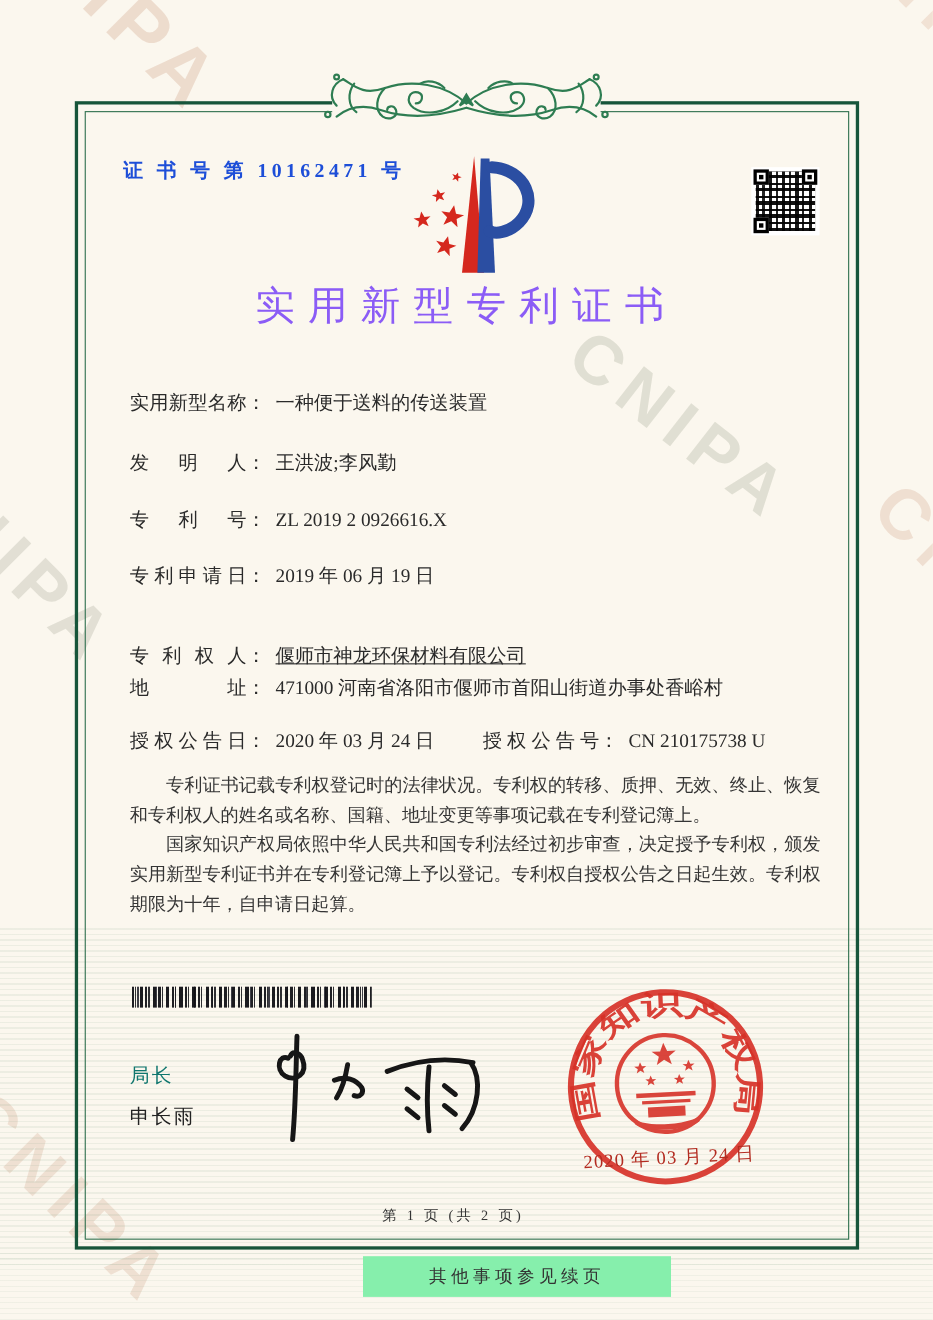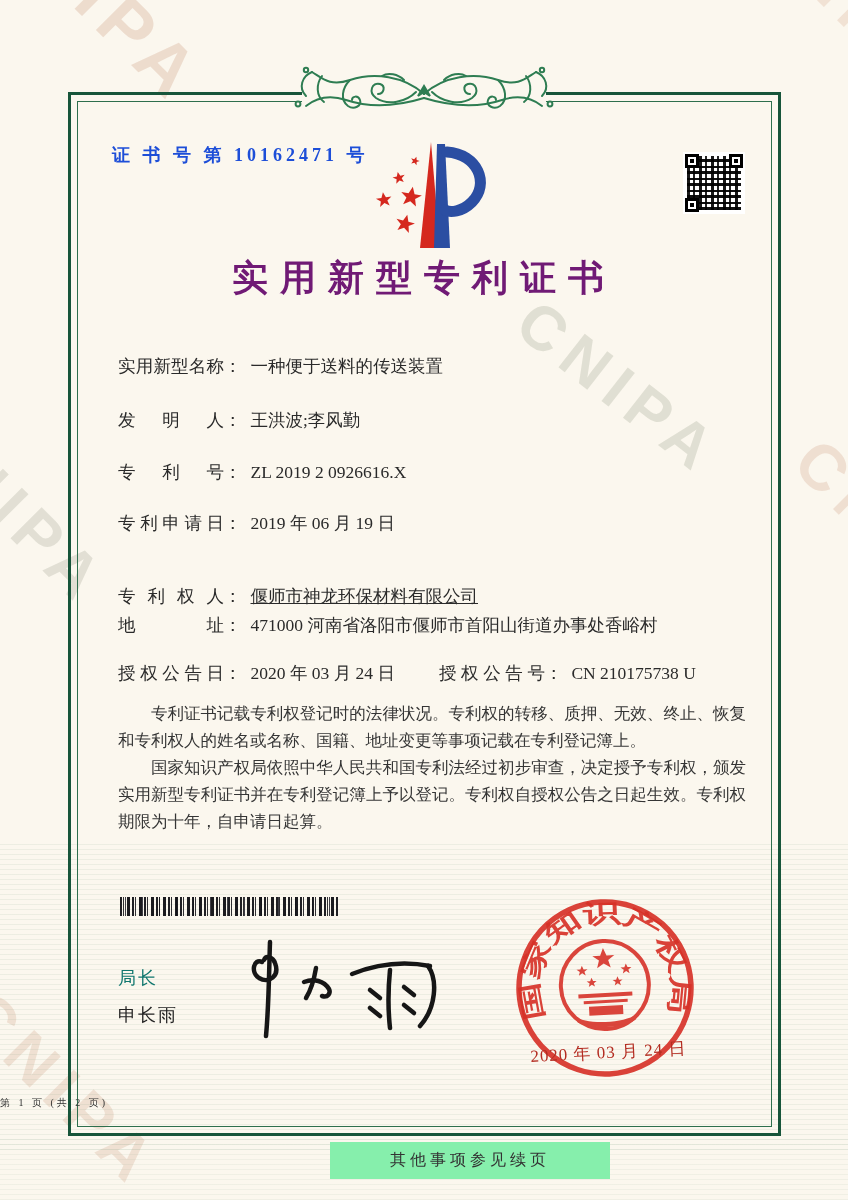--- a/index.html
+++ b/index.html
@@ -54,21 +54,21 @@
     background-image:
       repeating-linear-gradient(90deg,rgba(0,0,0,0.9) 0 3px,rgba(255,255,255,0) 3px 6px,rgba(0,0,0,0.85) 6px 8px,rgba(255,255,255,0) 8px 12px),
       repeating-linear-gradient(0deg,#111 0 3px,#fff 3px 6px,#111 6px 8px,#fff 8px 12px);
   }
   .finder{position:absolute;width:14px;height:14px;border:3px solid #000;background:#fff;box-sizing:border-box;}
   .finder::after{content:"";position:absolute;left:2px;top:2px;width:4px;height:4px;background:#000;}
   .f-tl{left:2px;top:2px;} .f-tr{right:2px;top:2px;} .f-bl{left:2px;bottom:2px;}
   
   .title{
     position:absolute;left:0;top:254px;width:848px;text-align:center;
-    font-size:36px;font-weight:bold;letter-spacing:12px;color:#701a75;
+    font-size:36px;font-weight:normal;letter-spacing:12px;color:#8b5cf6;
   }
   
   .field-row{position:absolute;left:118px;width:630px;font-size:17.5px;color:#2a2a2a;white-space:nowrap;}
   .flabel{display:inline-block;width:106px;text-align:justify;text-align-last:justify;vertical-align:bottom;}
   .fcolon{display:inline-block;margin-right:9px;}
   .r0{top:354px;} .r1{top:408px;} .r2{top:460px;} .r3{top:511px;}
   .r4{top:584px;text-decoration:underline;} .r5{top:613px;} .r6{top:661px;}
   .pair2{margin-left:44px;}
   
   .paragraphs{
@@ -85,21 +85,21 @@
   }
   
   .sig-title{position:absolute;left:118px;top:966px;font-size:18px;
     font-family:"Liberation Sans","DejaVu Sans",sans-serif;color:#0f766e;letter-spacing:2px;}
   .sig-name{position:absolute;left:118px;top:1003px;font-size:18px;
     font-family:Liberation Serif, serif;color:#222;letter-spacing:2px;}
   .sig-script{position:absolute;left:232px;top:932px;width:230px;height:112px;}
   
   .seal{position:absolute;left:510px;top:893px;width:190px;height:190px;transform:rotate(-3deg);opacity:0.95;}
   
-  .page-info{position:absolute;left:0;top:1096px;width:824px;text-align:left;font-size:10px;letter-spacing:3px;color:#333;}
+  .page-info{position:absolute;left:0;top:1096px;width:824px;text-align:center;font-size:13px;letter-spacing:3px;color:#333;}
   .continuation{
     position:absolute;left:330px;top:1142px;width:280px;background:#86efac;
     text-align:center;font-size:16px;letter-spacing:4px;color:#333;padding:8px 0;
   }
 </style>
 </head>
 <body>
 
 <div class="wm wm1">CNIPA</div>
 <div class="wm wm2">CNIPA</div>

